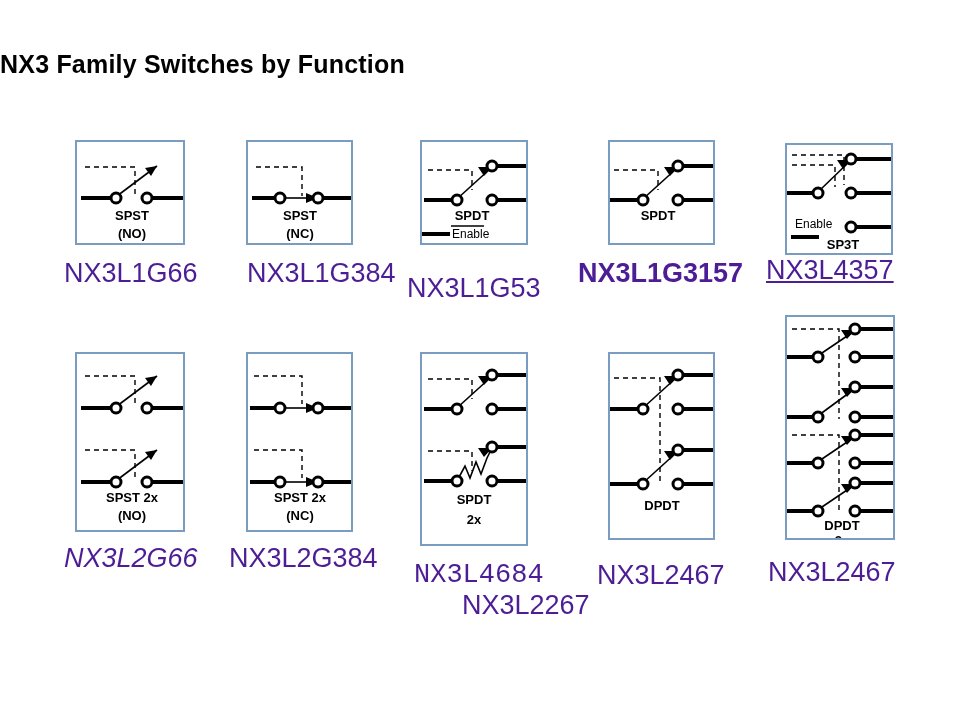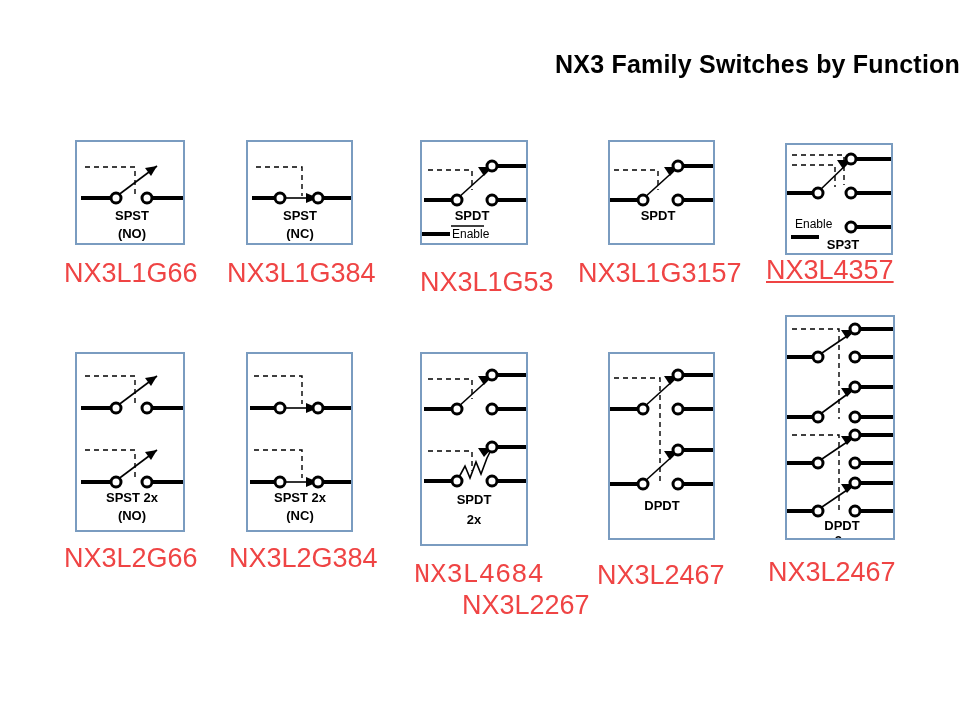--- a/index.html
+++ b/index.html
@@ -15,21 +15,21 @@
     overflow: hidden;
     font-family: "Liberation Sans", sans-serif;
     color: #000000;
   }
 
   #page-title {
     position: absolute;
     top: 50px;
     left: 0;
     width: 960px;
-    text-align: right;
+    text-align: left;
     font-size: 25px;
     font-weight: bold;
     letter-spacing: 0.2px;
     color: #000000;
   }
 
   .cell {
     position: absolute;
   }
 
@@ -48,21 +48,21 @@
     left: 0;
     overflow: visible;
   }
 
   .partnum {
     position: absolute;
     font-size: 27px;
     font-weight: 400;
     line-height: 31px;
     white-space: nowrap;
-    color: #ef4444;
+    color: #4c1d95;
   }
 
   .lbl {
     font-family: "Liberation Sans", sans-serif;
     fill: #000000;
   }
   .lbl-fn {
     font-size: 13px;
     font-weight: bold;
     text-anchor: middle;
@@ -129,60 +129,60 @@
       <line class="wire" x1="4" y1="56" x2="30" y2="56"></line>
       <line class="wire" x1="72" y1="56" x2="105" y2="56"></line>
       <line class="actuator" x1="35" y1="56" x2="64" y2="56"></line>
       <path d="M70 56 L58 51 L58 61 Z" fill="#000000"></path>
       <circle class="term" cx="32" cy="56" r="5"></circle>
       <circle class="term" cx="70" cy="56" r="5"></circle>
       <text class="lbl lbl-fn" x="52" y="78">SPST</text>
       <text class="lbl lbl-fn" x="52" y="96">(NC)</text>
     </svg>
   </div>
-  <div class="partnum" style="left:227px; top:258px;">NX3L1G384</div>
+  <div class="partnum" style="left:247px; top:258px;">NX3L1G384</div>
 </div>
 
 <div class="cell">
   <div class="symbol-box" style="left:420px; top:140px; width:108px; height:105px;">
     <svg width="108" height="105" viewBox="0 0 108 105" aria-hidden="true">
       <path class="ctrl" d="M6 28 L50 28 L50 48"></path>
       <line class="wire" x1="2" y1="58" x2="32" y2="58"></line>
       <line class="wire" x1="74" y1="24" x2="108" y2="24"></line>
       <line class="wire" x1="74" y1="58" x2="108" y2="58"></line>
       <line class="actuator" x1="36" y1="56" x2="68" y2="27"></line>
       <path d="M70 25 L56 25 L62 34 Z" fill="#000000"></path>
       <circle class="term" cx="35" cy="58" r="5"></circle>
       <circle class="term" cx="70" cy="24" r="5"></circle>
       <circle class="term" cx="70" cy="58" r="5"></circle>
       <text class="lbl lbl-fn" x="50" y="78">SPDT</text>
       <line class="wire" x1="0" y1="92" x2="28" y2="92"></line>
       <line class="bar" x1="29" y1="84" x2="62" y2="84"></line>
       <text class="lbl lbl-en" x="30" y="96">Enable</text>
     </svg>
   </div>
-  <div class="partnum" style="left:407px; top:267px;margin-left:13px;">NX3L1G53</div>
+  <div class="partnum" style="left:407px; top:273px;">NX3L1G53</div>
 </div>
 
 <div class="cell">
   <div class="symbol-box" style="left:608px; top:140px; width:107px; height:105px;">
     <svg width="107" height="105" viewBox="0 0 107 105" aria-hidden="true">
       <path class="ctrl" d="M4 28 L48 28 L48 48"></path>
       <line class="wire" x1="0" y1="58" x2="30" y2="58"></line>
       <line class="wire" x1="72" y1="24" x2="107" y2="24"></line>
       <line class="wire" x1="72" y1="58" x2="107" y2="58"></line>
       <line class="actuator" x1="34" y1="56" x2="66" y2="27"></line>
       <path d="M68 25 L54 25 L60 34 Z" fill="#000000"></path>
       <circle class="term" cx="33" cy="58" r="5"></circle>
       <circle class="term" cx="68" cy="24" r="5"></circle>
       <circle class="term" cx="68" cy="58" r="5"></circle>
       <text class="lbl lbl-fn" x="48" y="78">SPDT</text>
     </svg>
   </div>
-  <div class="partnum" style="left:578px; top:258px;">NX3L1G3157</div>
+  <div class="partnum" style="left:578px; top:258px;font-weight:bold;">NX3L1G3157</div>
 </div>
 
 <div class="cell">
   <div class="symbol-box" style="left:785px; top:143px; width:108px; height:112px;">
     <svg width="108" height="112" viewBox="0 0 108 112" aria-hidden="true">
       <path class="ctrl" d="M5 10 L57 10 L57 40"></path>
       <path class="ctrl" d="M5 20 L48 20 L48 42"></path>
       <line class="wire" x1="0" y1="48" x2="28" y2="48"></line>
       <line class="wire" x1="68" y1="14" x2="108" y2="14"></line>
       <line class="wire" x1="68" y1="48" x2="108" y2="48"></line>
@@ -217,21 +217,21 @@
       <line class="wire" x1="72" y1="128" x2="108" y2="128"></line>
       <line class="actuator" x1="40" y1="126" x2="80" y2="96"></line>
       <path d="M80 96 L68 98 L74 106 Z" fill="#000000"></path>
       <circle class="term" cx="39" cy="128" r="5"></circle>
       <circle class="term" cx="70" cy="128" r="5"></circle>
 
       <text class="lbl lbl-fn" x="55" y="148">SPST 2x</text>
       <text class="lbl lbl-fn" x="55" y="166">(NO)</text>
     </svg>
   </div>
-  <div class="partnum" style="left:64px; top:543px;">NX3L2G66</div>
+  <div class="partnum" style="left:64px; top:543px;font-style:italic;">NX3L2G66</div>
 </div>
 
 <div class="cell">
   <div class="symbol-box" style="left:246px; top:352px; width:107px; height:180px;">
     <svg width="107" height="180" viewBox="0 0 107 180" aria-hidden="true">
       <path class="ctrl" d="M6 22 L54 22 L54 50"></path>
       <line class="wire" x1="2" y1="54" x2="30" y2="54"></line>
       <line class="wire" x1="72" y1="54" x2="105" y2="54"></line>
       <line class="actuator" x1="35" y1="54" x2="64" y2="54"></line>
       <path d="M70 54 L58 49 L58 59 Z" fill="#000000"></path>

